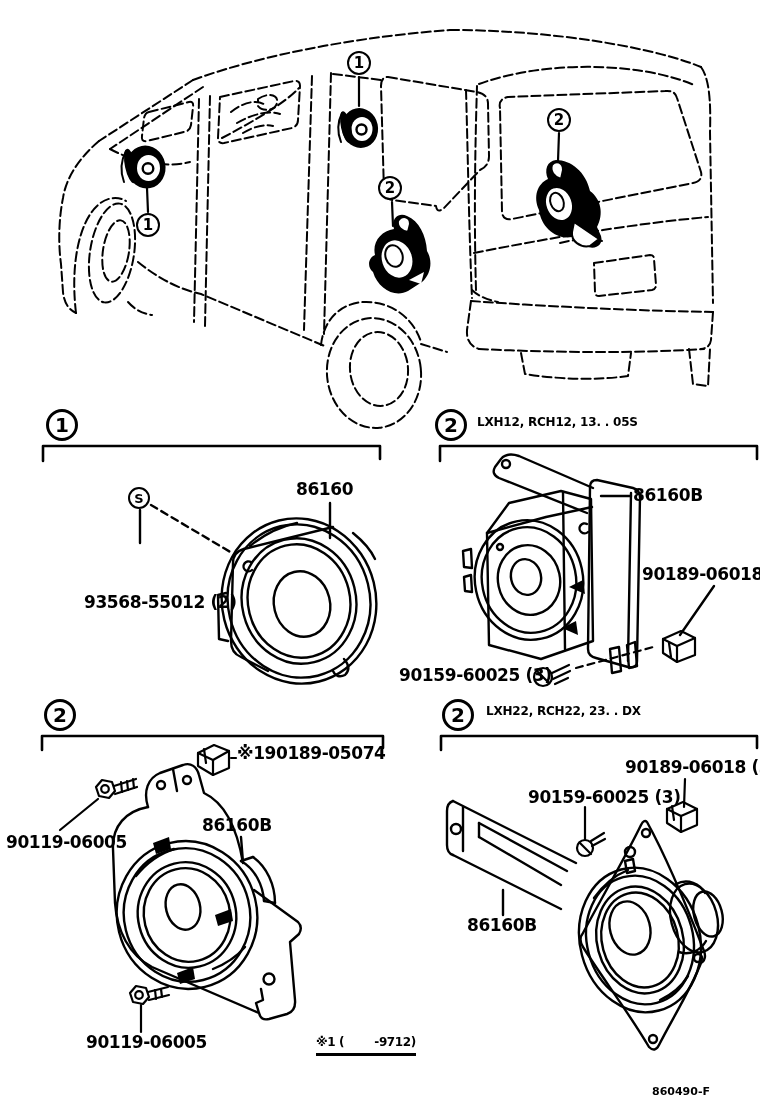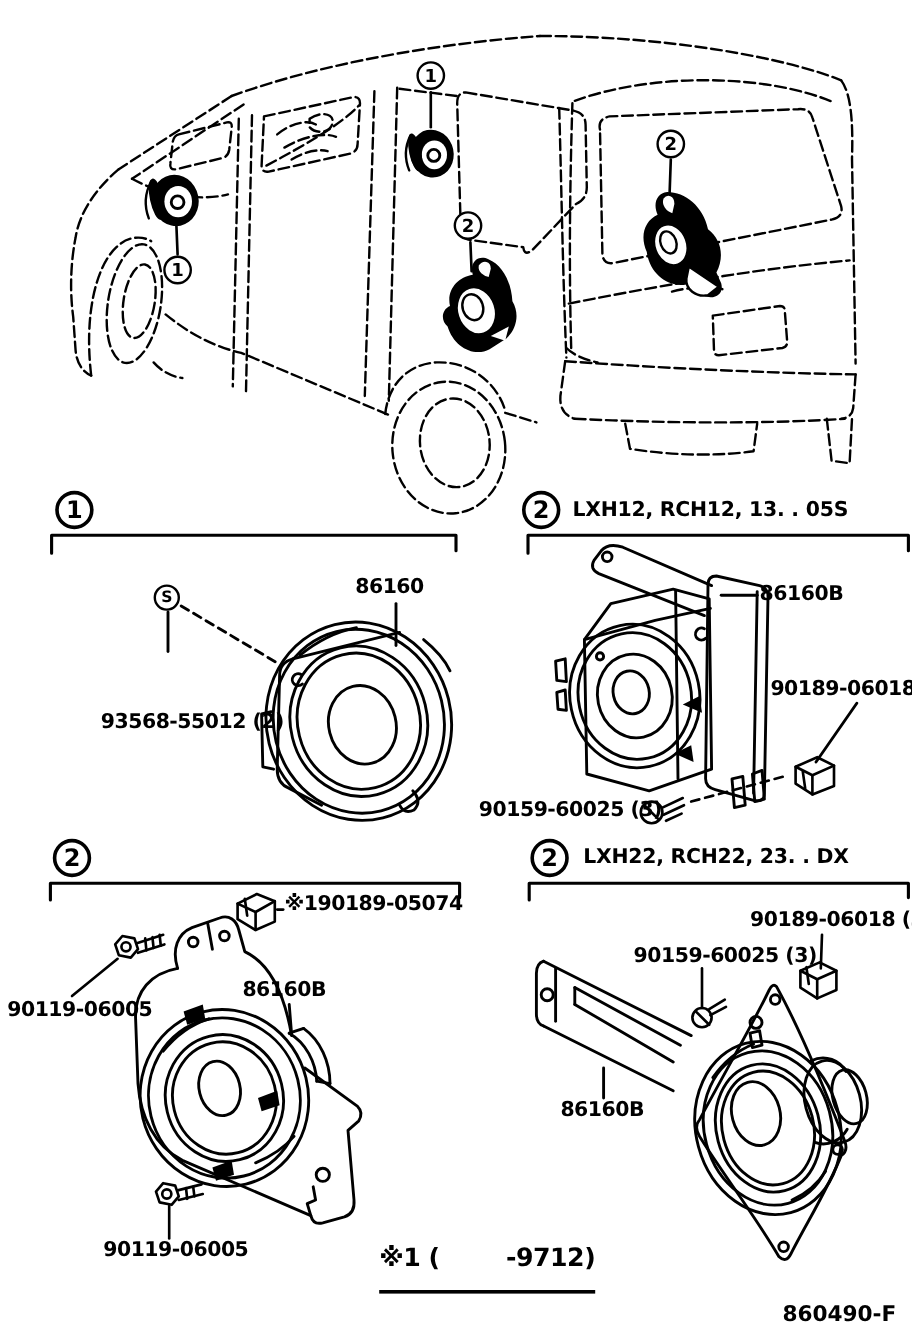--- a/index.html
+++ b/index.html
@@ -5,31 +5,31 @@
   html,body{margin:0;padding:0;background:#e8e8e8;}
   .page{
     position:relative;width:760px;height:1112px;background:#ffffff;
     overflow:hidden;font-family:"DejaVu Sans",sans-serif;color:#000;
   }
   .art{position:absolute;left:0;top:0;}
   .lbl{
     position:absolute;font-weight:bold;font-size:17px;line-height:1.15;
     letter-spacing:-0.4px;white-space:pre;color:#000;
   }
-  .hdr{font-size:17px;letter-spacing:-0.2px;}
+  .hdr{font-size:12px;letter-spacing:-0.2px;}
   .marker{
     position:absolute;box-sizing:border-box;border:3px solid #000;border-radius:50%;
     display:flex;align-items:center;justify-content:center;
     font-weight:bold;background:#fff;
   }
   .m-section{width:32px;height:32px;font-size:20px;}
   .m-van{width:24px;height:24px;border-width:2.5px;font-size:15px;}
   .m-s{width:22px;height:22px;border-width:2.5px;font-size:13px;}
-  .footnote{border-bottom:3px solid #000;padding-bottom:15px;font-size:21px;}
-  .docnum{font-size:18px;letter-spacing:0;}
+  .footnote{border-bottom:3px solid #000;padding-bottom:3px;font-size:12px;}
+  .docnum{font-size:11px;letter-spacing:0;}
 </style>
 </head>
 <body>
 
 <div class="page">
 
   <svg class="art" width="760" height="1112" viewBox="0 0 760 1112" fill="none" stroke="#000" stroke-width="2" stroke-linecap="round" stroke-linejoin="round">
 
     <g stroke-dasharray="9 4">
       <path d="M 193,80 C 270,52 368,36 450,30"></path>

